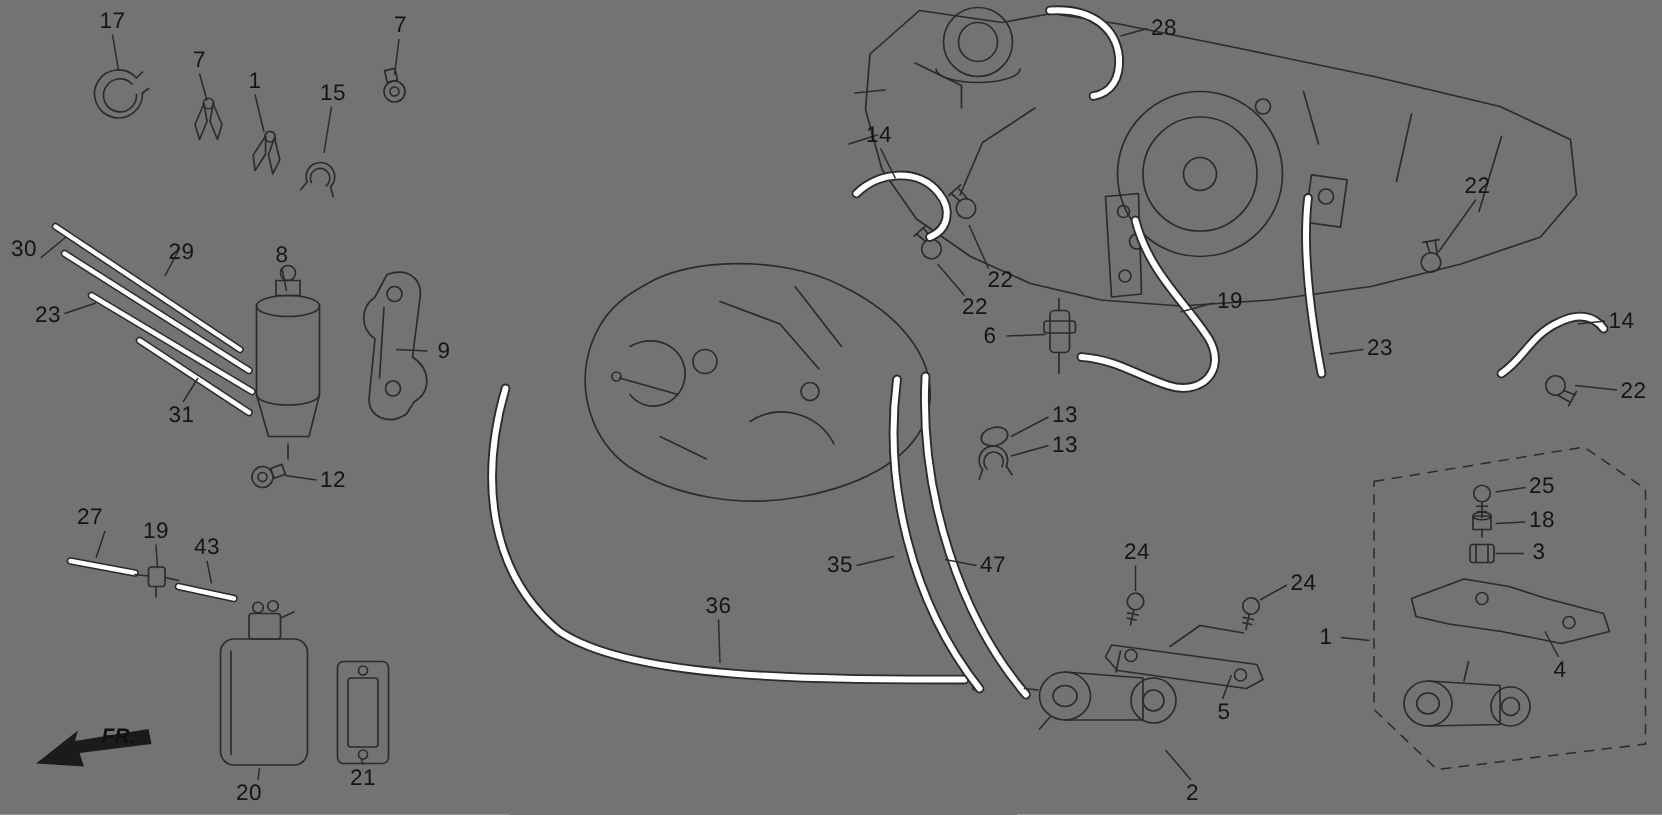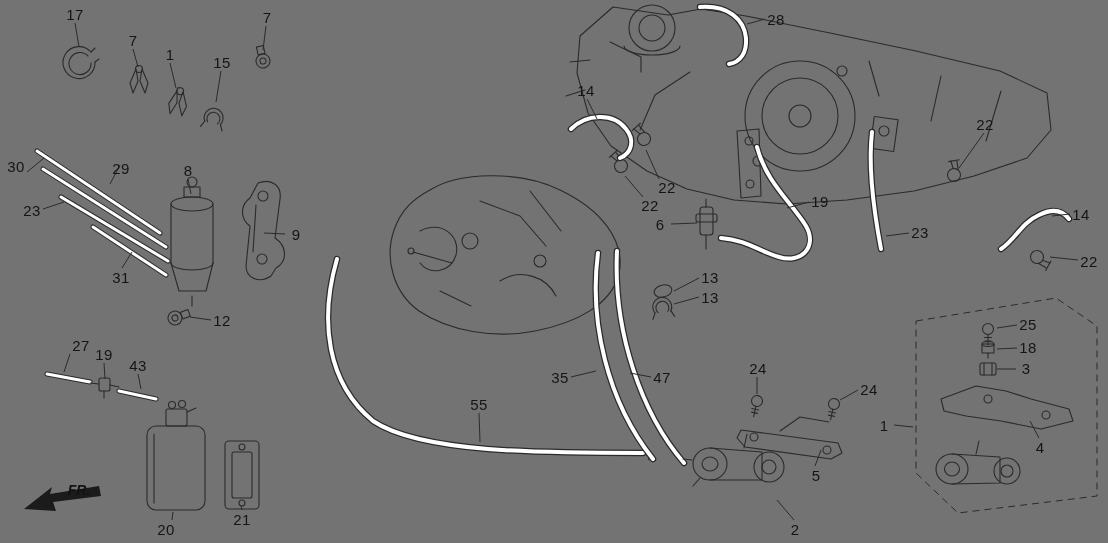--- a/index.html
+++ b/index.html
@@ -319,26 +319,26 @@
   <div class="callout" style="left:121px;top:277px">31</div>
   <div class="callout" style="left:222px;top:320px">12</div>
   <div class="callout" style="left:660px;top:224px">6</div>
   <div class="callout" style="left:820px;top:201px">19</div>
   <div class="callout" style="left:920px;top:232px">23</div>
   <div class="callout" style="left:985px;top:124px">22</div>
   <div class="callout" style="left:1081px;top:214px">14</div>
   <div class="callout" style="left:1089px;top:261px">22</div>
   <div class="callout" style="left:710px;top:277px">13</div>
   <div class="callout" style="left:710px;top:297px">13</div>
-  <div class="callout" style="left:81px;top:345px">27</div>
+  <div class="callout" style="left:60px;top:345px">27</div>
   <div class="callout" style="left:104px;top:354px">19</div>
   <div class="callout" style="left:138px;top:365px">43</div>
   <div class="callout" style="left:560px;top:377px">35</div>
   <div class="callout" style="left:662px;top:377px">47</div>
-  <div class="callout" style="left:479px;top:404px">55</div>
+  <div class="callout" style="left:479px;top:404px">36</div>
   <div class="callout" style="left:758px;top:368px">24</div>
   <div class="callout" style="left:869px;top:389px">24</div>
   <div class="callout" style="left:1028px;top:324px">25</div>
   <div class="callout" style="left:1028px;top:347px">18</div>
   <div class="callout" style="left:1026px;top:368px">3</div>
   <div class="callout" style="left:884px;top:425px">1</div>
   <div class="callout" style="left:1040px;top:447px">4</div>
   <div class="callout" style="left:816px;top:475px">5</div>
   <div class="callout" style="left:795px;top:529px">2</div>
   <div class="callout" style="left:166px;top:529px">20</div>

